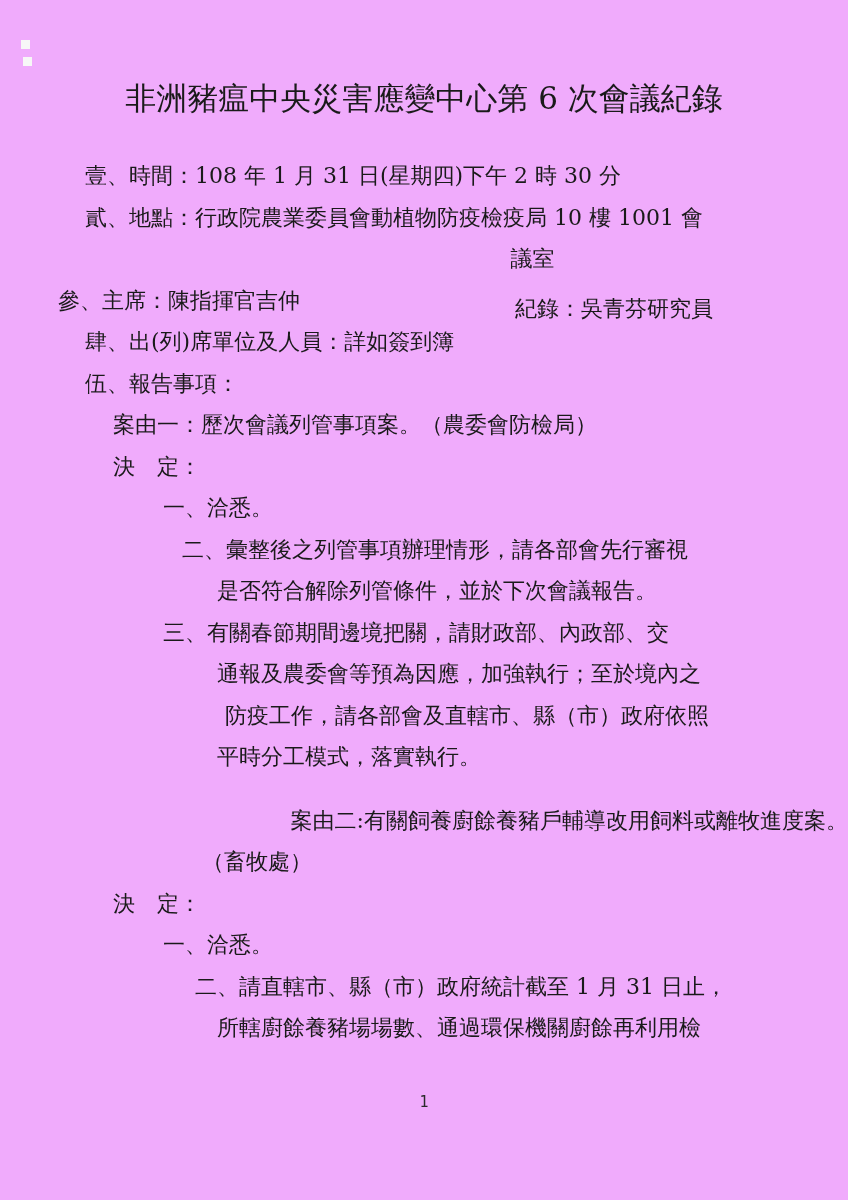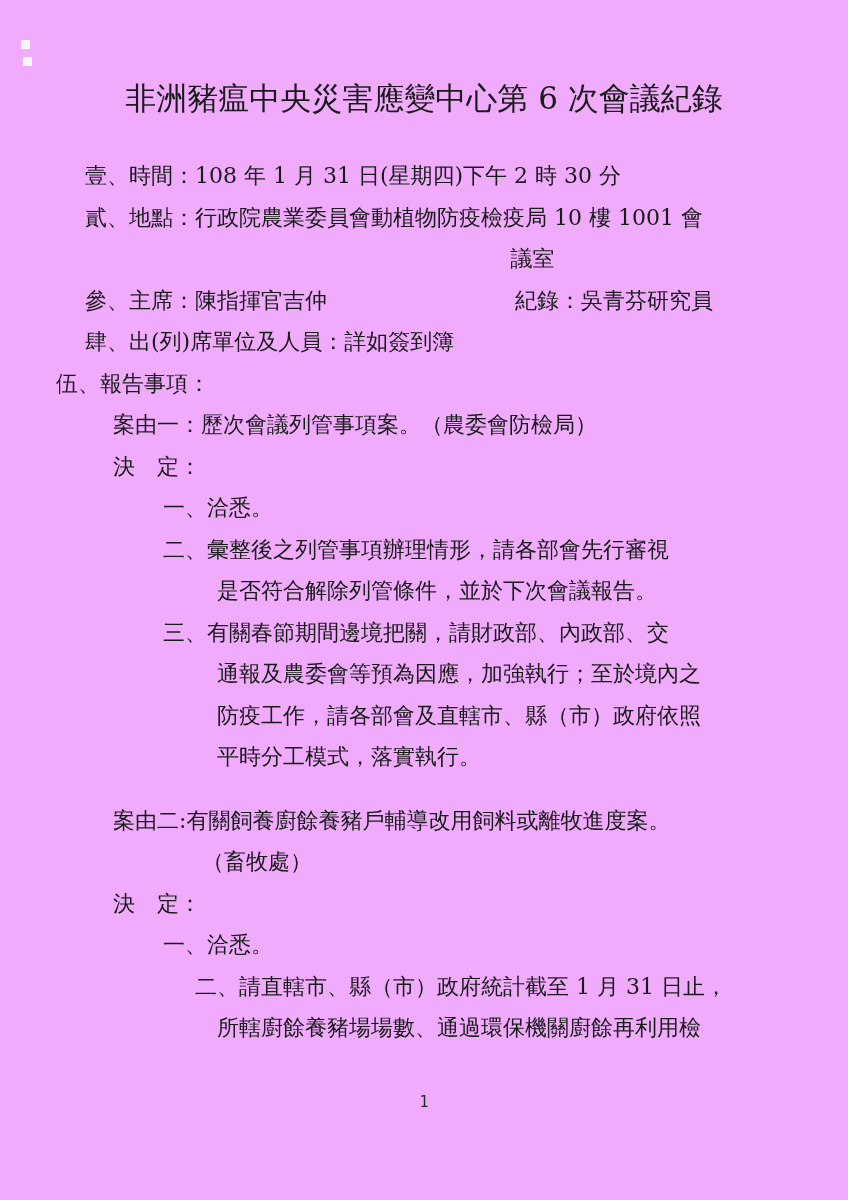--- a/index.html
+++ b/index.html
@@ -30,21 +30,21 @@
     font-size: 22px;
     line-height: 41.5px;
   }
   .doc-line {
     position: relative;
     white-space: pre;
   }
   .right-part {
     position: absolute;
     left: 515px;
-    top: 0;
+    top: 8px;
     white-space: pre;
   }
   .page-number {
     position: absolute;
     top: 1093px;
     left: 0;
     width: 100%;
     text-align: center;
     font-family: "DejaVu Sans Mono", monospace;
     font-size: 15px;
@@ -65,33 +65,33 @@
 <div class="page">
   <div class="scan-artifact a1"></div>
   <div class="scan-artifact a2"></div>
 
   <h1 class="doc-title">非洲豬瘟中央災害應變中心第 6 次會議紀錄</h1>
 
   <div class="doc-body" id="doc-body">
       <div class="doc-line" style="padding-left: 85px;"><span>壹、時間：108 年 1 月 31 日(星期四)下午 2 時 30 分</span></div>
       <div class="doc-line" style="padding-left: 85px;"><span>貳、地點：行政院農業委員會動植物防疫檢疫局 10 樓 1001 會</span></div>
       <div class="doc-line" style="padding-left: 217px; text-align: center;"><span>議室</span></div>
-      <div class="doc-line" style="padding-left: 85px;"><span>參、主席：陳指揮官吉仲</span><span class="right-part">紀錄：吳青芬研究員</span></div>
+      <div class="doc-line" style="padding-left: 58px;"><span>參、主席：陳指揮官吉仲</span><span class="right-part">紀錄：吳青芬研究員</span></div>
       <div class="doc-line" style="padding-left: 85px;"><span>肆、出(列)席單位及人員：詳如簽到簿</span></div>
-      <div class="doc-line" style="padding-left: 56px;"><span>伍、報告事項：</span></div>
+      <div class="doc-line" style="padding-left: 85px;"><span>伍、報告事項：</span></div>
       <div class="doc-line" style="padding-left: 113px;"><span>案由一：歷次會議列管事項案。（農委會防檢局）</span></div>
       <div class="doc-line" style="padding-left: 113px;"><span>決　定：</span></div>
       <div class="doc-line" style="padding-left: 163px;"><span>一、洽悉。</span></div>
-      <div class="doc-line" style="padding-left: 163px;"><span>二、彙整後之列管事項辦理情形，請各部會先行審視</span></div>
+      <div class="doc-line" style="padding-left: 163px; margin-left: 19px;"><span>二、彙整後之列管事項辦理情形，請各部會先行審視</span></div>
       <div class="doc-line" style="padding-left: 217px;"><span>是否符合解除列管條件，並於下次會議報告。</span></div>
       <div class="doc-line" style="padding-left: 163px;"><span>三、有關春節期間邊境把關，請財政部、內政部、交</span></div>
       <div class="doc-line" style="padding-left: 217px;"><span>通報及農委會等預為因應，加強執行；至於境內之</span></div>
-      <div class="doc-line" style="padding-left: 217px;"><span>防疫工作，請各部會及直轄市、縣（市）政府依照</span></div>
+      <div class="doc-line" style="padding-left: 217px; margin-left: 8px;"><span>防疫工作，請各部會及直轄市、縣（市）政府依照</span></div>
       <div class="doc-line" style="padding-left: 217px;"><span>平時分工模式，落實執行。</span></div>
-      <div class="doc-line" style="padding-left: 113px; margin-top: 22px;"><span>案由二:有關飼養廚餘養豬戶輔導改用飼料或離牧進度案。</span></div>
+      <div class="doc-line" style="margin-top: 22px; text-align: right;"><span>案由二:有關飼養廚餘養豬戶輔導改用飼料或離牧進度案。</span></div>
       <div class="doc-line" style="padding-left: 202px;"><span>（畜牧處）</span></div>
       <div class="doc-line" style="padding-left: 113px;"><span>決　定：</span></div>
       <div class="doc-line" style="padding-left: 163px;"><span>一、洽悉。</span></div>
       <div class="doc-line" style="padding-left: 163px; margin-left: 32px;"><span>二、請直轄市、縣（市）政府統計截至 1 月 31 日止，</span></div>
       <div class="doc-line" style="padding-left: 217px;"><span>所轄廚餘養豬場場數、通過環保機關廚餘再利用檢</span></div>
     </div>
 
   <div class="page-number">1</div>
 </div>
 

